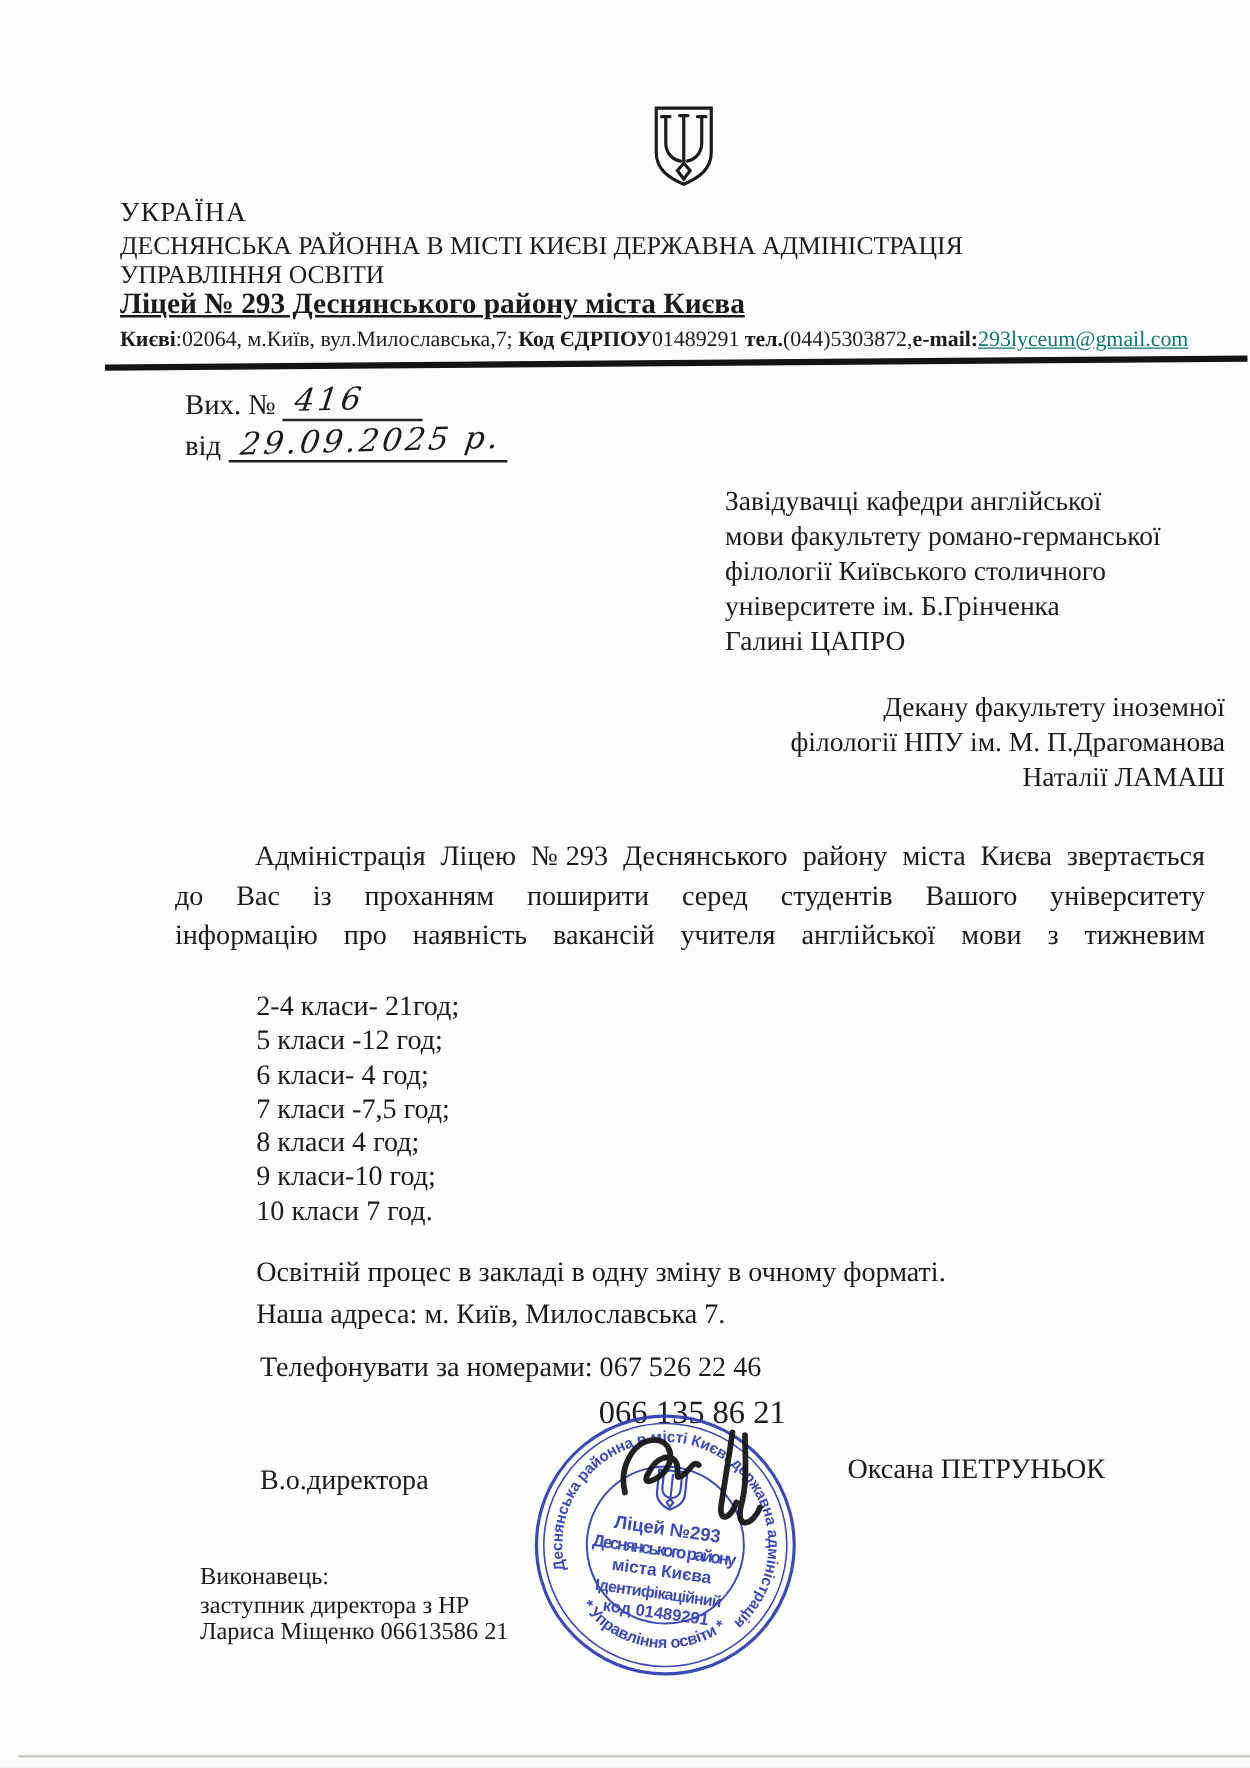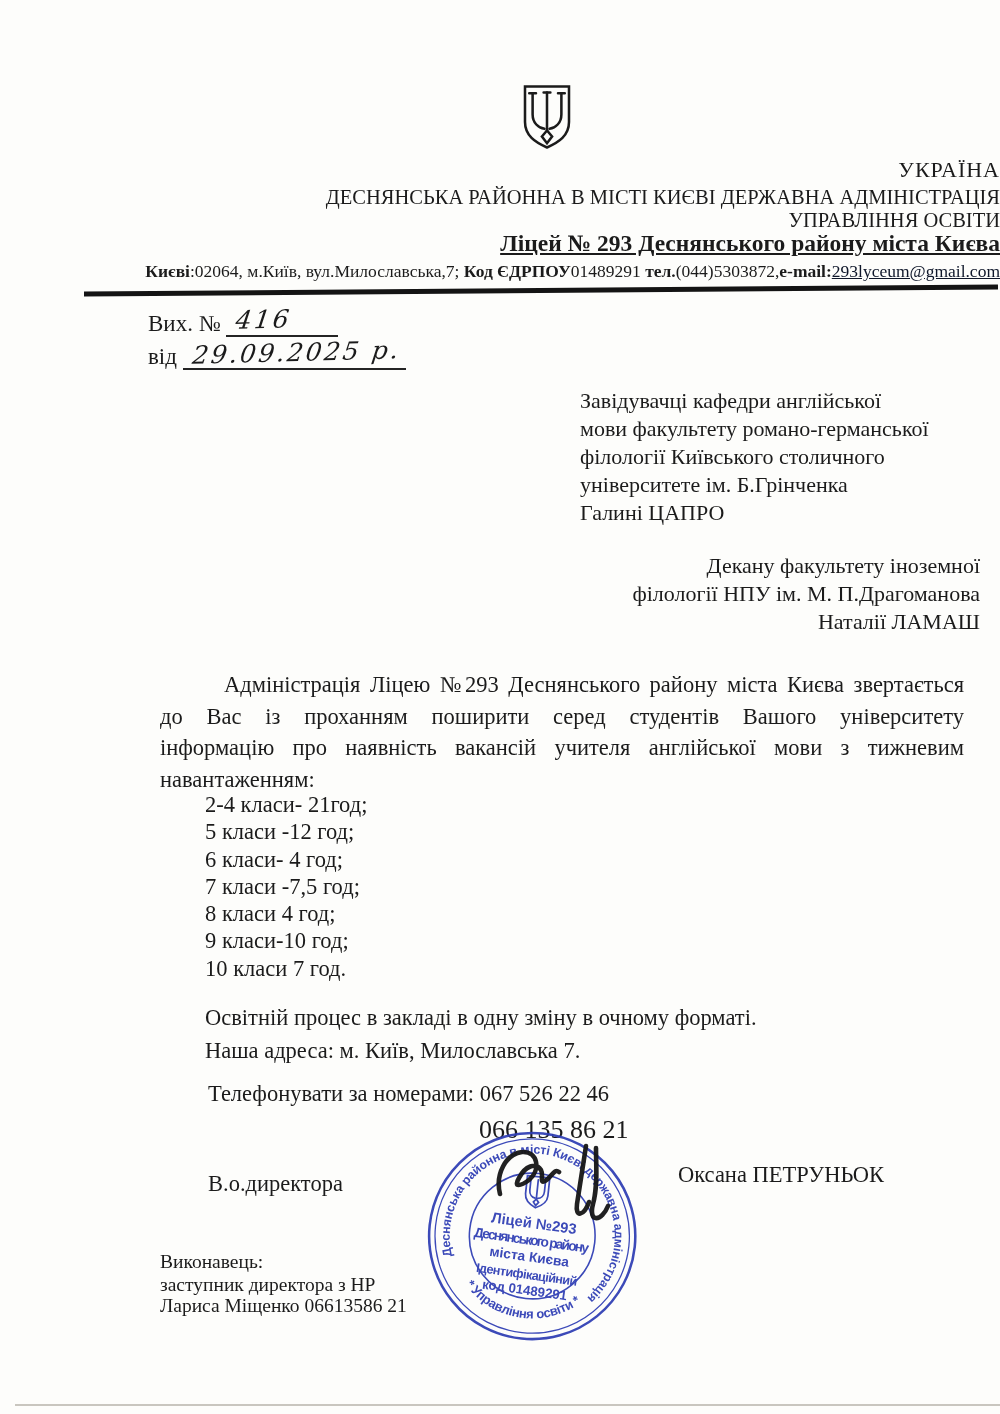--- a/index.html
+++ b/index.html
@@ -2,46 +2,46 @@
 <html><head>
 <meta charset="utf-8">
 <style>
   * { margin:0; padding:0; box-sizing:border-box; }
   body { background:#e8e8e8; }
   .sheet {
     position:relative; width:1000px; height:1414px; margin:0 auto;
     background:#fdfdfb; color:#1b1b1b; overflow:hidden;
     font-family:"Liberation Serif","DejaVu Serif",serif;
   }
-  .hcenter { position:absolute; left:96px; width:904px; text-align:right; }
+  .hcenter { position:absolute; left:96px; width:904px; text-align:left; }
   .emblem { position:absolute; left:521px; top:84px; }
   .h-country { top:157px; font-size:22px; letter-spacing:1px; }
   .h-admin { top:186px; font-size:20.5px; }
   .h-dept { top:209px; font-size:20.5px; }
   .h-school { top:230px; font-size:23.5px; font-weight:bold;text-decoration:underline; }
   .h-address { top:261px; font-size:17.5px; white-space:nowrap; }
   .h-address b { font-weight:bold; }
-  .email-link { color:#0f172a; text-decoration:underline; }
+  .email-link { color:#0f766e; text-decoration:underline; }
   .rule { position:absolute; left:84px; top:288px; width:914px; height:4.5px;
           background:#141414; transform:rotate(-0.45deg);
           box-shadow:0 -4px 0 -2.5px #3a3a3a; }
   .ref { position:absolute; left:148px; font-size:23px; }
   .ref-no { top:305px; }
   .ref-date { top:338px; }
   .fill { display:inline-block; border-bottom:2px solid #242424; padding:0 6px 1px 10px; min-height:26px; vertical-align:bottom; }
   .fill-no { min-width:112px; }
   .fill-date { min-width:170px; }
   .hand { display:inline-block; font-style:italic; font-size:25px;
           letter-spacing:2.5px; transform:skewX(-9deg) rotate(-1.5deg);
           font-family:"DejaVu Serif",serif; }
   .addr-block { position:absolute; left:580px; width:400px; font-size:22px; line-height:28px; }
   .addr-1 { top:387px; }
   .addr-2 { top:552px;text-align:right; }
   .para { position:absolute; left:140px; width:824px; font-size:22.5px; }
-  .pl { height:31.5px; text-align:justify; text-align-last:justify; overflow:hidden;margin-left:20px; }
+  .pl { height:31.5px; text-align:justify; text-align-last:justify; overflow:hidden; }
   .pl-first { text-indent:64px; }
   .pl-last { text-align-last:left; }
   .workload { position:absolute; left:205px; top:791px; font-size:22.5px; line-height:27.3px; }
   .note1 { position:absolute; left:205px; top:1005px; font-size:22.5px; }
   .note2 { position:absolute; left:205px; top:1038px; font-size:22.5px; }
   .phones1 { position:absolute; left:208px; top:1081px; font-size:22.5px; }
   .phones2 { position:absolute; left:479px; top:1115px; font-size:26px; }
   .sig-pos { position:absolute; left:208px; top:1171px; font-size:22.5px; }
   .sig-name { position:absolute; left:678px; top:1162px; font-size:22.5px; }
   .executor { position:absolute; left:160px; top:1251px; font-size:19.5px; line-height:21.5px; }
@@ -96,21 +96,20 @@
   <div class="addr-block addr-2">
     <div>Декану факультету іноземної</div>
     <div>філології НПУ ім. М. П.Драгоманова</div>
     <div>Наталії ЛАМАШ</div>
   </div>
 
   <div class="para" style="top:672px;">
     <div class="pl pl-first">Адміністрація Ліцею №293 Деснянського району міста Києва звертається</div>
     <div class="pl">до Вас із проханням поширити серед студентів Вашого університету</div>
     <div class="pl">інформацію про наявність вакансій учителя англійської мови з тижневим</div>
-    <div class="pl pl-last">навантаженням:</div>
   </div>
 
   <div class="workload">
     <div>2-4 класи- 21год;</div>
     <div>5 класи -12 год;</div>
     <div>6 класи- 4 год;</div>
     <div>7 класи -7,5 год;</div>
     <div>8 класи 4 год;</div>
     <div>9 класи-10 год;</div>
     <div>10 класи 7 год.</div>

